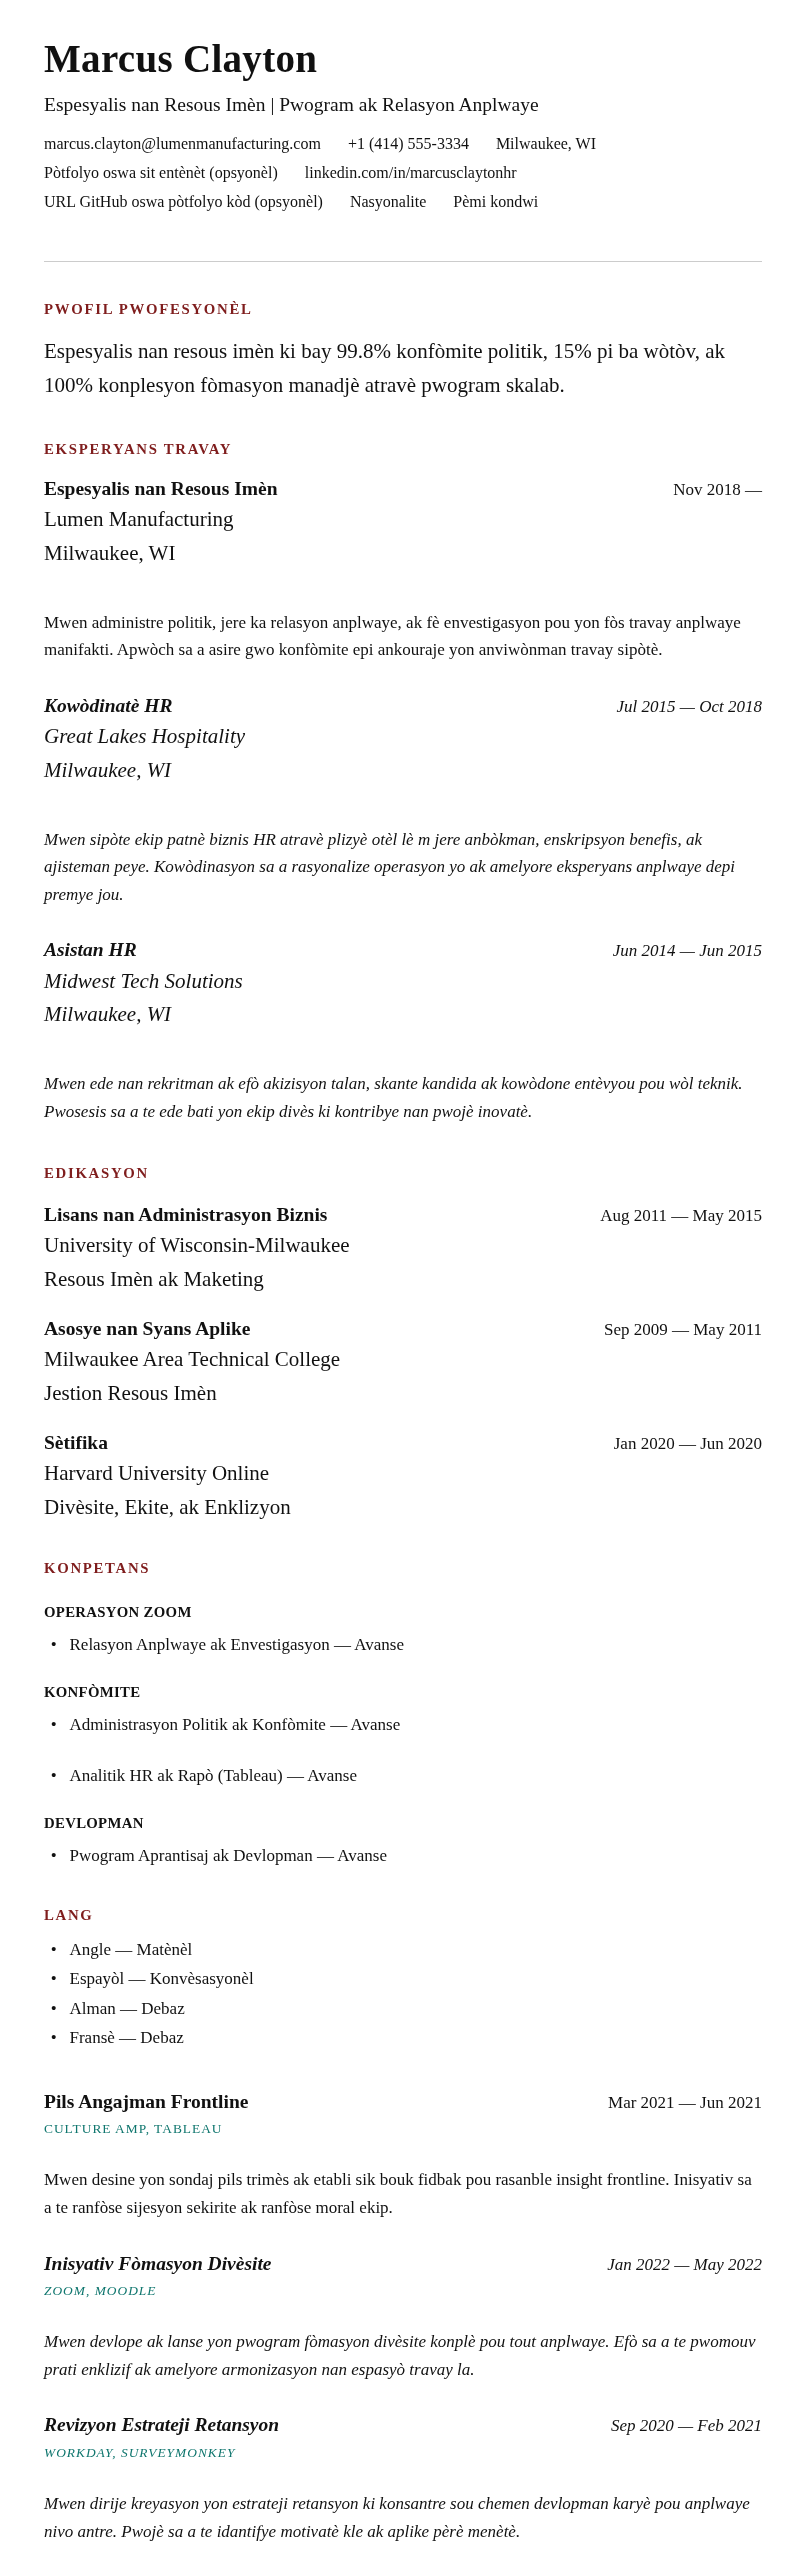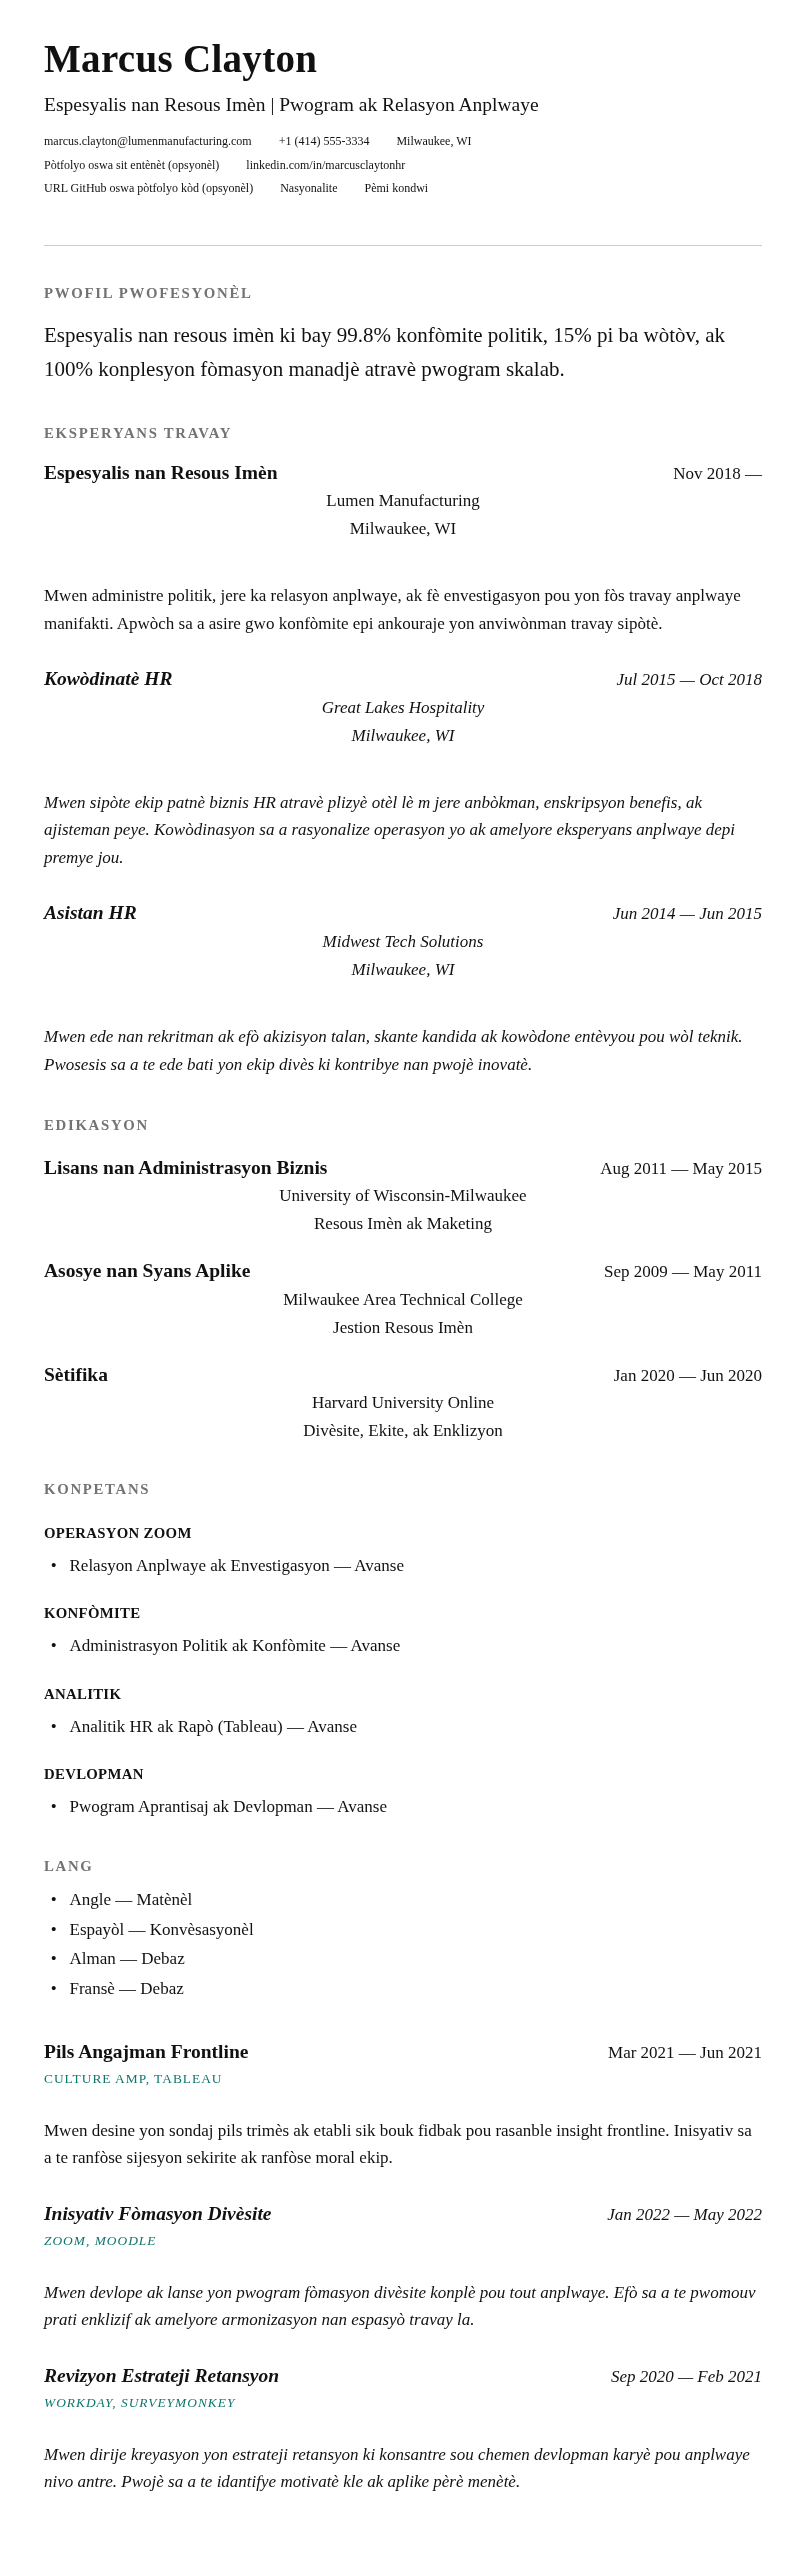--- a/index.html
+++ b/index.html
@@ -23,55 +23,55 @@
     font-weight: 700;
     letter-spacing: 0.3px;
   }
   .tagline { font-size: 19.5px; line-height: 1.25; }
   .contact { margin-top: 16px; }
   .contact-row {
     display: flex;
     flex-wrap: wrap;
     column-gap: 27px;
     row-gap: 2.7px;
-    font-size: 12px;
+    font-size: 16px;
     margin-top: 7.4px;
     line-height: 1.35;
   }
   .divider {
     border: none;
     border-top: 0.7px solid #cccccc;
     margin: 48px 0 0 0;
   }
   .section { margin-top: 39px; }
   .section-heading {
     margin: 0;
     font-size: 14.8px;
     font-weight: 700;
     letter-spacing: 1.7px;
-    color: #737373;
+    color: #7f1d1d;
   }
   .body-text {
     margin: 16px 0 0 0;
     font-size: 21px;
     line-height: 1.62;
   }
   .entry { margin-top: 19px; }
   .entry + .entry { margin-top: 30px; font-style: italic; }
   .edu-entry { margin-top: 21.5px; }
   .edu-entry + .edu-entry { margin-top: 24px; }
   .entry-header {
     display: flex;
     justify-content: space-between;
     align-items: baseline;
     gap: 12px;
   }
   .entry-title { margin: 0; font-size: 19.5px; font-weight: 700; line-height: 1.2; }
   .entry-dates { font-size: 17px; white-space: nowrap; }
-  .entry-sub { margin-top: 6px; font-size: 17px; line-height: 1.3; text-align: center; }
+  .entry-sub { margin-top: 6px; font-size: 21px; line-height: 1.3; }
   .entry-desc {
     margin: 42px 0 0 0;
     font-size: 17px;
     line-height: 1.62;
   }
   .proj-desc { margin-top: 29.5px; }
   .tools-line {
     margin-top: 8px;
     font-size: 13.4px;
     letter-spacing: 1px;
@@ -213,21 +213,20 @@
     </div>
 
     <div class="skill-group">
       <h3 class="skill-group-heading">KONFÒMITE</h3>
       <ul class="bullet-list">
         <li>Administrasyon Politik ak Konfòmite — Avanse</li>
       </ul>
     </div>
 
     <div class="skill-group">
-      <h3 class="skill-group-heading">ANALITIK</h3>
       <ul class="bullet-list">
         <li>Analitik HR ak Rapò (Tableau) — Avanse</li>
       </ul>
     </div>
 
     <div class="skill-group">
       <h3 class="skill-group-heading">DEVLOPMAN</h3>
       <ul class="bullet-list">
         <li>Pwogram Aprantisaj ak Devlopman — Avanse</li>
       </ul>

